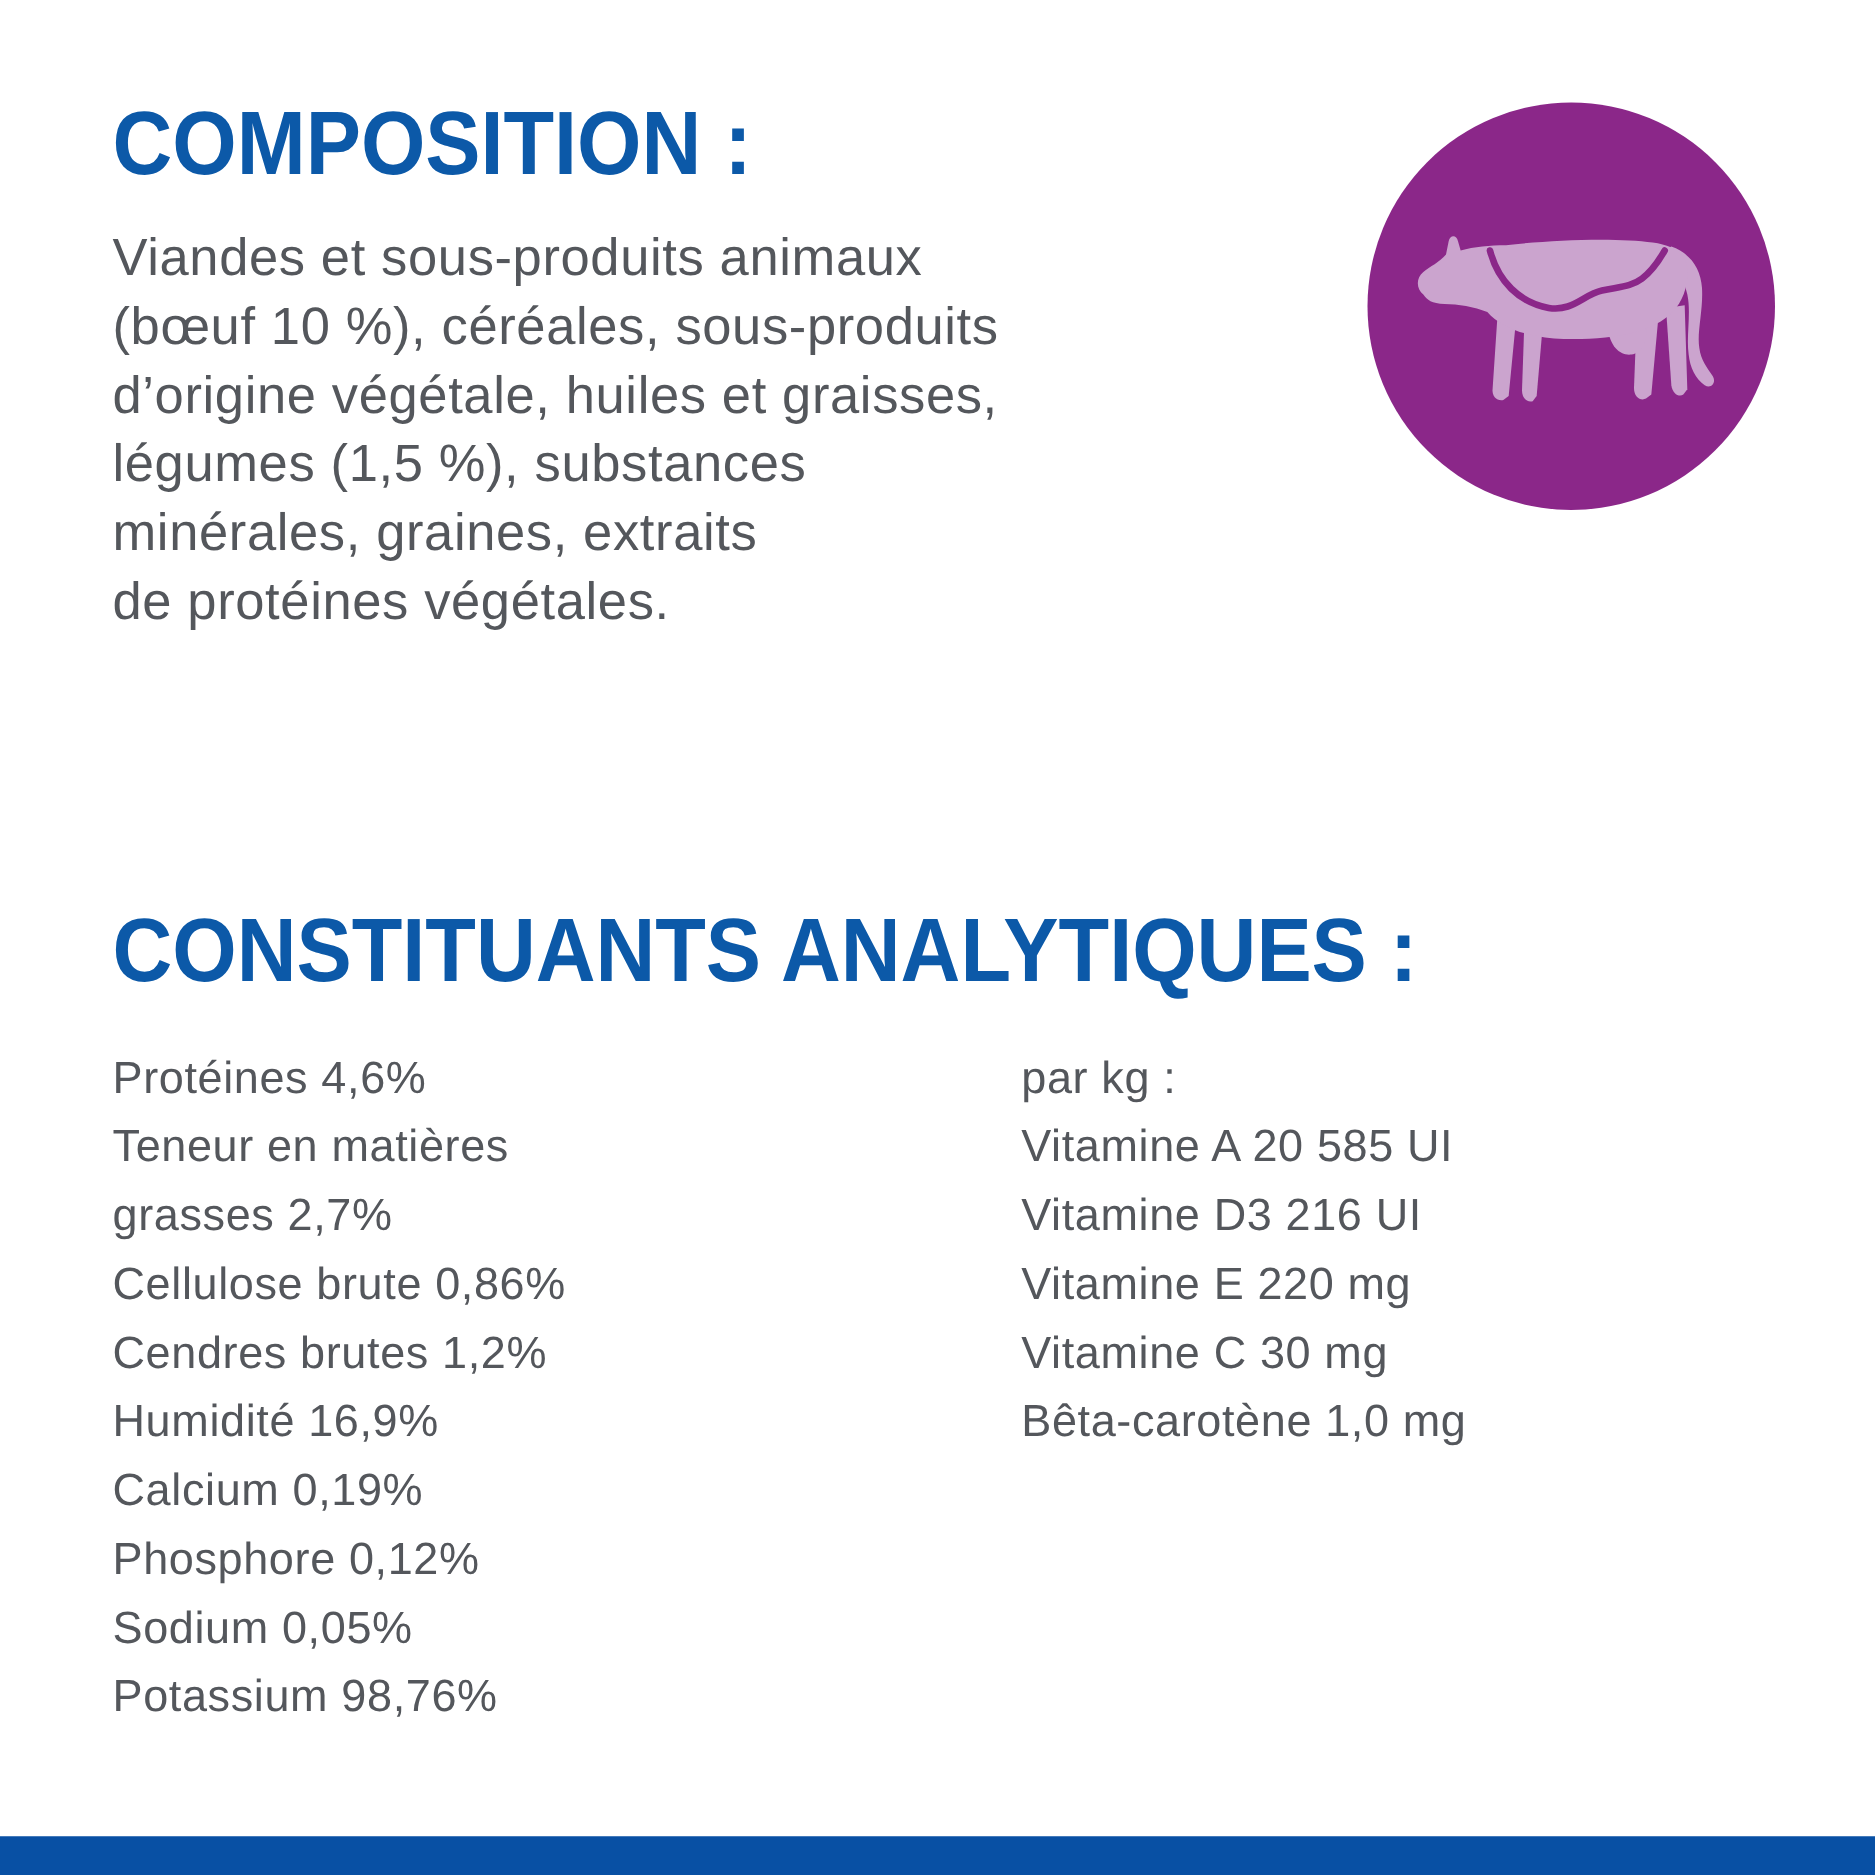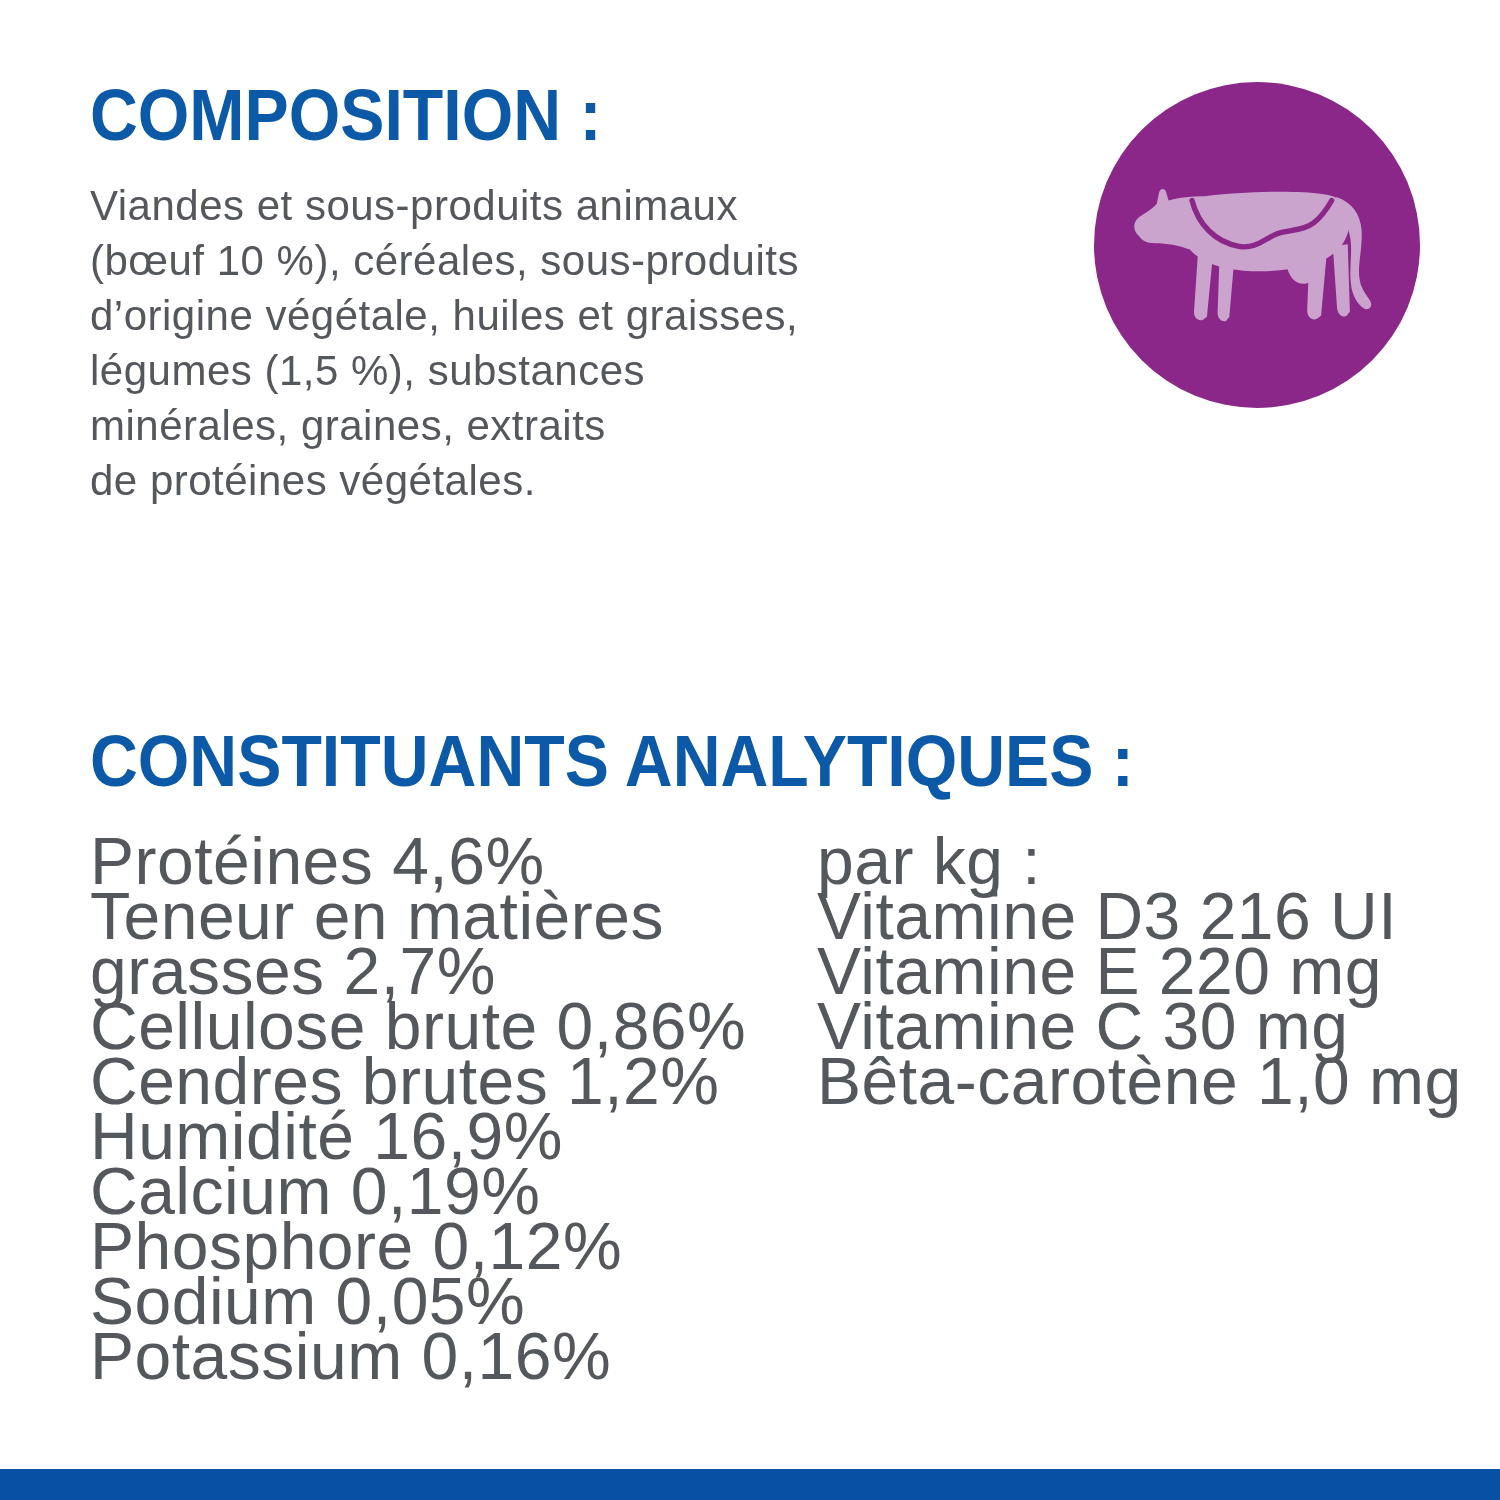--- a/index.html
+++ b/index.html
@@ -18,21 +18,21 @@
     position:absolute;left:90px;top:178px;margin:0;
     font-size:42px;line-height:55px;color:#54575c;
     white-space:pre-line;letter-spacing:0.5px;
   }
   .icon-circle{
     position:absolute;left:1094px;top:82px;width:326px;height:326px;
     border-radius:50%;background:#8b2789;
   }
   .cow-svg{position:absolute;left:34px;top:100px;width:256px;height:150px;}
   .col{
-    position:absolute;top:834px;font-size:66px;line-height:55px;
+    position:absolute;top:834px;font-size:36px;line-height:55px;
     color:#54575c;letter-spacing:0.5px;white-space:nowrap;
   }
   .col--left{left:90px;}
   .col--right{left:817px;}
   .per-kg{font-weight:400;}
   .footer-bar{
     position:absolute;left:0;top:1469px;width:1500px;height:31px;
     background:#0850a4;
   }
 </style>
@@ -102,25 +102,26 @@
   <div class="col col--left">
     <div>Protéines 4,6%</div>
     <div>Teneur en matières</div>
     <div>grasses 2,7%</div>
     <div>Cellulose brute 0,86%</div>
     <div>Cendres brutes 1,2%</div>
     <div>Humidité 16,9%</div>
     <div>Calcium 0,19%</div>
     <div>Phosphore 0,12%</div>
     <div>Sodium 0,05%</div>
-    <div>Potassium 0,16%</div>
+    <div>Potassium 98,76%</div>
   </div>
 
   <div class="col col--right">
     <div class="per-kg">par kg :</div>
+    <div>Vitamine A 20 585 UI</div>
     <div>Vitamine D3 216 UI</div>
     <div>Vitamine E 220 mg</div>
     <div>Vitamine C 30 mg</div>
     <div>Bêta-carotène 1,0 mg</div>
   </div>
 
   <div class="footer-bar"></div>
 </div>
 
 </body></html>

